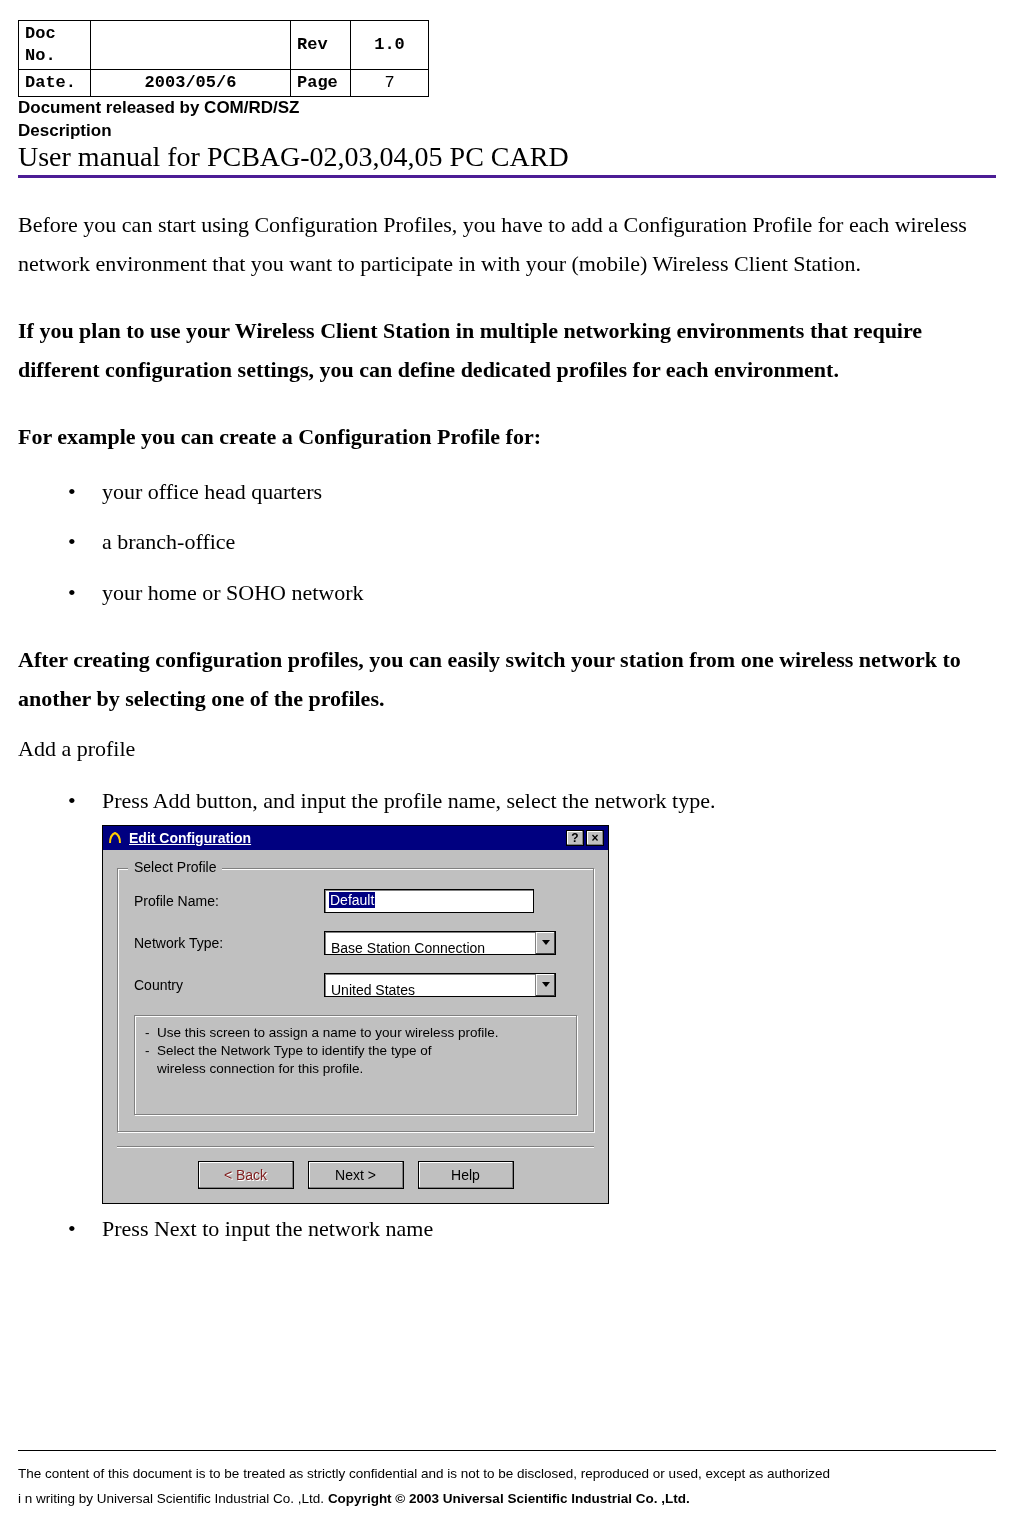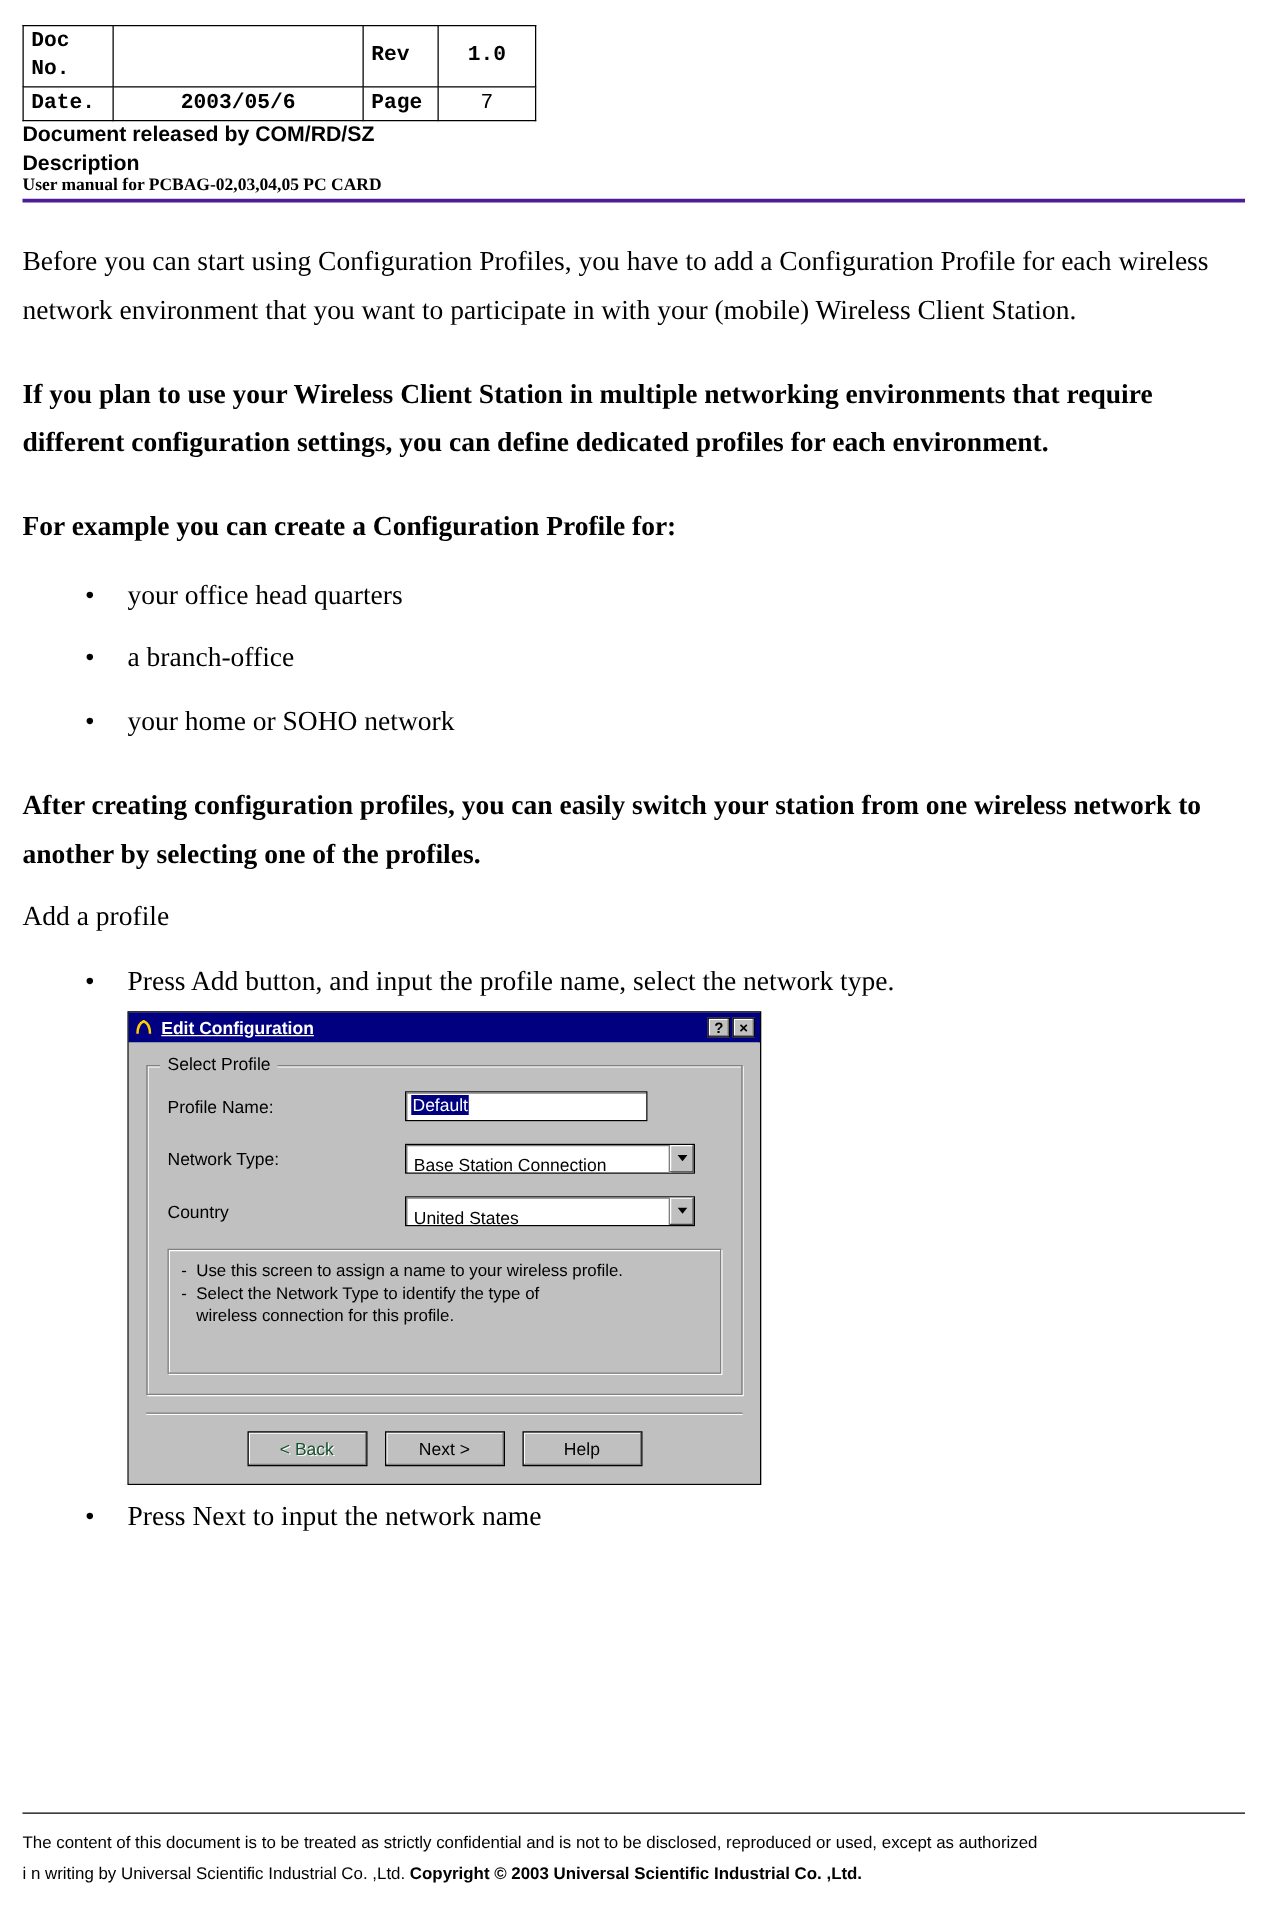--- a/index.html
+++ b/index.html
@@ -46,22 +46,22 @@
       flex-direction: column;
     }
     .desc-label {
       font-family: Arial, Helvetica, sans-serif;
       font-weight: bold;
       font-size: 17px;
       width: 160px;
     }
     .desc-title {
       font-family: "Times New Roman", Times, serif;
-      font-weight: bold;
-      font-size: 14px;
+      font-weight: normal;
+      font-size: 28px;
     }
     .body-text { font-size: 22px; line-height: 1.75; }
     .p1 { margin-top: 28px; }
     .p2, .p3, .p4 { margin-top: 29px; font-weight: bold; }
     ul.bullets { list-style: none; padding-left: 50px; margin-top: 16px; }
     ul.bullets li { position: relative; font-size: 22px; line-height: 1.75; margin-bottom: 12px; padding-left: 34px; }
     ul.bullets li::before {
       content: "•"; position: absolute; left: 0; top: 0;
     }
     .section-head { font-size: 22px; line-height: 1.55; margin-top: 14px; }
@@ -107,21 +107,21 @@
       position: relative;
       margin-top: 6px;
     }
     .groupbox .legend {
       position: absolute; top: -10px; left: 10px;
       background: #c0c0c0; padding: 0 6px; font-size: 14px;
     }
     .form-row { display: flex; align-items: center; margin-bottom: 18px; }
     .form-label { width: 190px; font-size: 14px; }
     .text-input {
-      width: 194px; height: 24px;
+      width: 210px; height: 24px;
       background: #fff;
       border: 1px solid #000;
       box-shadow: inset 1px 1px 0 #808080;
       padding: 2px 4px;
       font-family: Tahoma, Arial, sans-serif; font-size: 14px;
     }
     .text-input .sel {
       background: #000080; color: #fff; padding: 0 1px;
     }
     .combo {
@@ -160,21 +160,21 @@
     }
     .win-button {
       width: 96px; height: 28px;
       background: #c0c0c0;
       border: 1px solid #000;
       box-shadow: inset -1px -1px 0 #808080, inset 1px 1px 0 #fff;
       font-family: Tahoma, Arial, sans-serif; font-size: 14px;
       display: flex; align-items: center; justify-content: center;
       cursor: default;
     }
-    .win-button.disabled { color: #14532d; text-shadow: 1px 1px 0 #fff; }
+    .win-button.disabled { color: #7f1d1d; text-shadow: 1px 1px 0 #fff; }
     .footer {
       position: absolute;
       left: 18px; right: 18px;
       bottom: 24px;
       border-top: 1px solid #000;
       padding-top: 10px;
       font-family: Arial, Helvetica, sans-serif;
       font-size: 13.5px;
       line-height: 1.9;
     }

